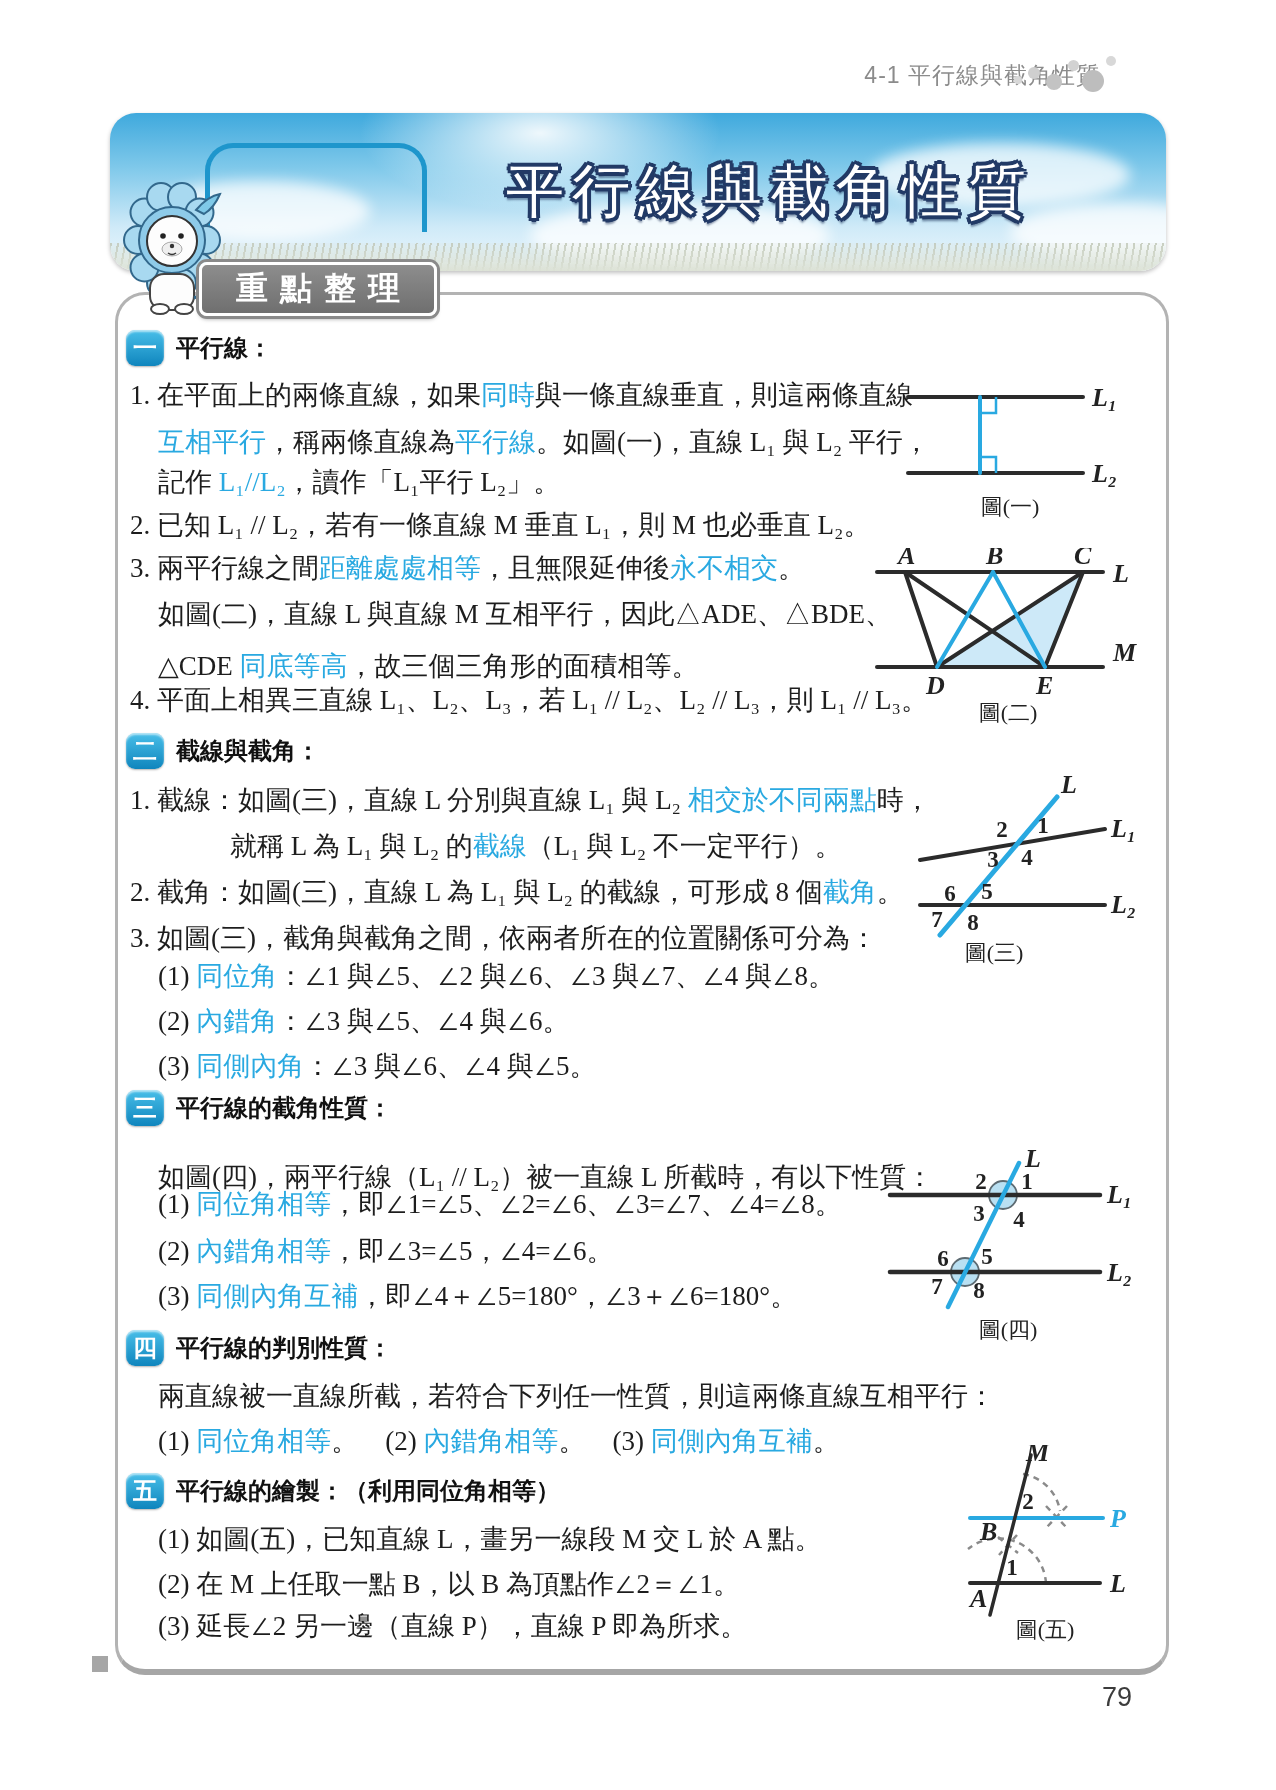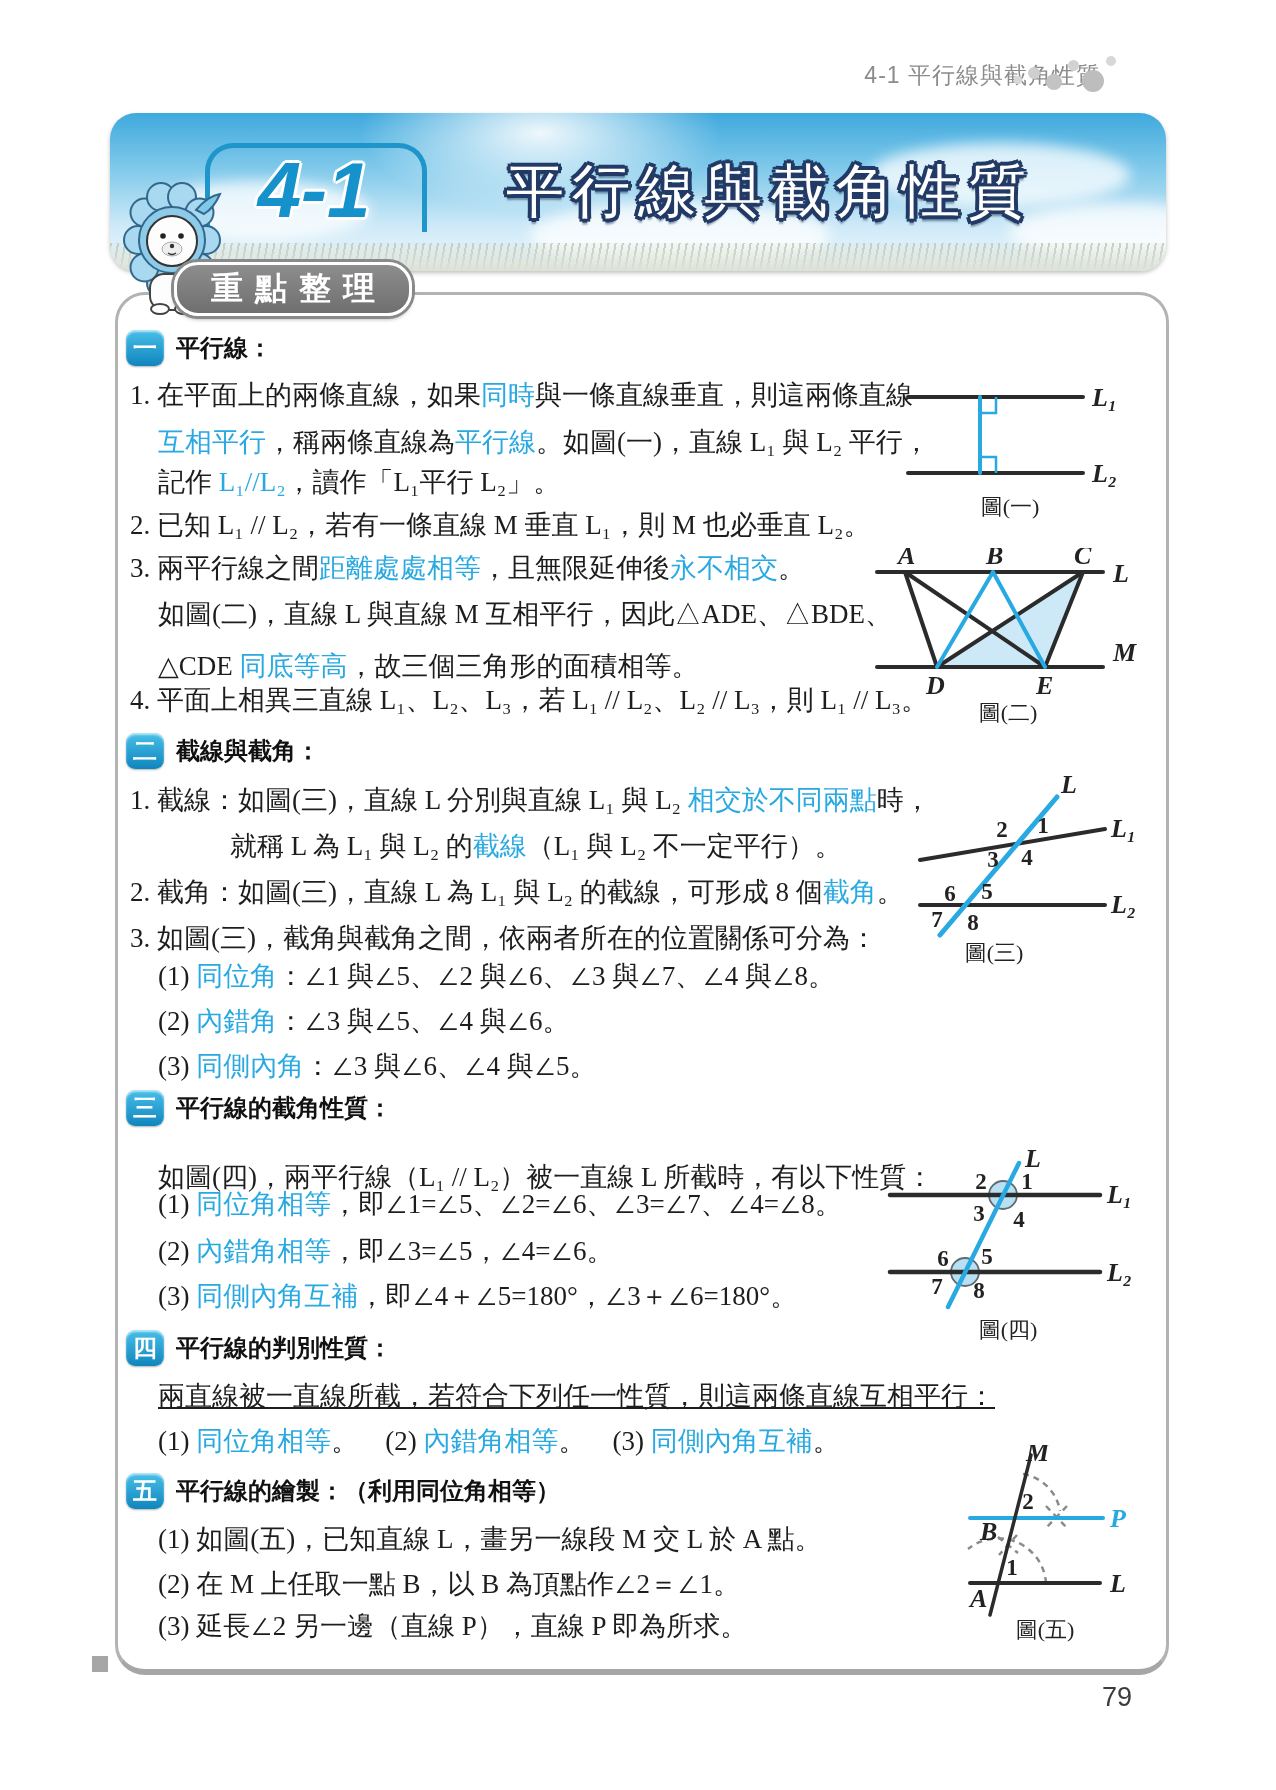--- a/index.html
+++ b/index.html
@@ -27,23 +27,23 @@
            font-family:"Liberation Sans",sans-serif;font-weight:bold;font-style:italic;
            font-size:78px;color:#1591cb;
            text-shadow:-3px 0 #fff,3px 0 #fff,0 -3px #fff,0 3px #fff,-2px -2px #fff,2px 2px #fff,-2px 2px #fff,2px -2px #fff;}
   .chaptitle{position:absolute;left:320px;top:40px;width:680px;text-align:center;
              font-family:"Liberation Sans",sans-serif;font-weight:400;font-size:58px;
              letter-spacing:8px;color:#ffffff;
              text-shadow:-4px 0 #223a66,4px 0 #223a66,0 -4px #223a66,0 4px #223a66,
                          -3px -3px #223a66,3px 3px #223a66,-3px 3px #223a66,3px -3px #223a66,0 6px 2px rgba(20,40,80,.45);}
   
   .lion{position:absolute;left:100px;top:178px;width:150px;height:140px;z-index:4;}
-  .kp-badge{position:absolute;left:174px;top:262px;width:232px;height:48px;z-index:5;
+  .kp-badge{position:absolute;left:199px;top:262px;width:232px;height:48px;z-index:5;
             background:linear-gradient(180deg,#8d8d8d,#6f6f6f);border:3px solid #ffffff;
-            box-shadow:0 0 0 3px #8a8a8a,0 3px 4px rgba(0,0,0,.35);border-radius:24px;
+            box-shadow:0 0 0 3px #8a8a8a,0 3px 4px rgba(0,0,0,.35);border-radius:8px;
             display:flex;align-items:center;justify-content:center;
             font-family:"Liberation Sans",sans-serif;font-weight:bold;font-size:32px;color:#fff;
             letter-spacing:12px;text-indent:12px;}
   
   .cbox{position:absolute;left:115px;top:292px;width:1048px;height:1374px;
         border:3px solid #b3b3b3;border-bottom:6px solid #a6a6a6;border-radius:30px;background:#fff;}
   .cap-sq{position:absolute;left:92px;top:1656px;width:16px;height:16px;background:#a6a6a6;}
   
   .ln{position:absolute;white-space:nowrap;font-size:27px;line-height:34px;color:#1d1d1d;}
   .ln .hl{color:#29a9e1;}
@@ -81,21 +81,20 @@
   </div>
 
   <div class="banner">
     <div class="sunglow"></div>
     <div class="cloud" style="left:40px;top:68px;width:220px;height:60px;"></div>
     <div class="cloud" style="left:420px;top:88px;width:300px;height:70px;"></div>
     <div class="cloud" style="left:760px;top:30px;width:260px;height:64px;"></div>
     <div class="cloud" style="left:900px;top:90px;width:220px;height:60px;"></div>
     <div class="grass"></div>
     <div class="chapbracket"></div>
-    <div class="chapnum">4-1</div>
     <div class="chaptitle">平行線與截角性質</div>
   </div>
 
   <svg class="lion" viewBox="0 0 150 140">
     <g stroke="#32688c" stroke-width="2" fill="#a8d9f0">
       <circle cx="106" cy="62" r="14"></circle>
         <circle cx="99.5" cy="89.5" r="14"></circle>
       <circle cx="82" cy="105" r="14"></circle>
         <circle cx="61" cy="105" r="14"></circle>
       <circle cx="44.5" cy="89.5" r="14"></circle>
@@ -155,21 +154,21 @@
   </div>
   <div class="ln" style="top:1139px;left:158px;margin-top:21px;"><span>如圖(四)，兩平行線（L₁ // L₂）被一直線 L 所截時，有以下性質：</span></div>
   <div class="ln" style="top:1187px;left:158px;"><span>(1) </span><span class="hl">同位角相等</span><span>，即∠1=∠5、∠2=∠6、∠3=∠7、∠4=∠8。</span></div>
   <div class="ln" style="top:1234px;left:158px;"><span>(2) </span><span class="hl">內錯角相等</span><span>，即∠3=∠5，∠4=∠6。</span></div>
   <div class="ln" style="top:1279px;left:158px;"><span>(3) </span><span class="hl">同側內角互補</span><span>，即∠4＋∠5=180°，∠3＋∠6=180°。</span></div>
 
   <div class="sec" style="top:1330px;">
     <span class="badge">四</span>
     <span class="sec-t">平行線的判別性質：</span>
   </div>
-  <div class="ln" style="top:1379px;left:158px;text-decoration:underline;"><span>兩直線被一直線所截，若符合下列任一性質，則這兩條直線互相平行：</span></div>
+  <div class="ln" style="top:1379px;left:158px;"><span>兩直線被一直線所截，若符合下列任一性質，則這兩條直線互相平行：</span></div>
   <div class="ln" style="top:1424px;left:158px;"><span>(1) </span><span class="hl">同位角相等</span><span>。　(2) </span><span class="hl">內錯角相等</span><span>。　(3) </span><span class="hl">同側內角互補</span><span>。</span></div>
 
   <div class="sec" style="top:1473px;">
     <span class="badge">五</span>
     <span class="sec-t">平行線的繪製：（利用同位角相等）</span>
   </div>
   <div class="ln" style="top:1522px;left:158px;"><span>(1) 如圖(五)，已知直線 L，畫另一線段 M 交 L 於 A 點。</span></div>
   <div class="ln" style="top:1567px;left:158px;"><span>(2) 在 M 上任取一點 B，以 B 為頂點作∠2＝∠1。</span></div>
   <div class="ln" style="top:1609px;left:158px;"><span>(3) 延長∠2 另一邊（直線 P），直線 P 即為所求。</span></div>
 

